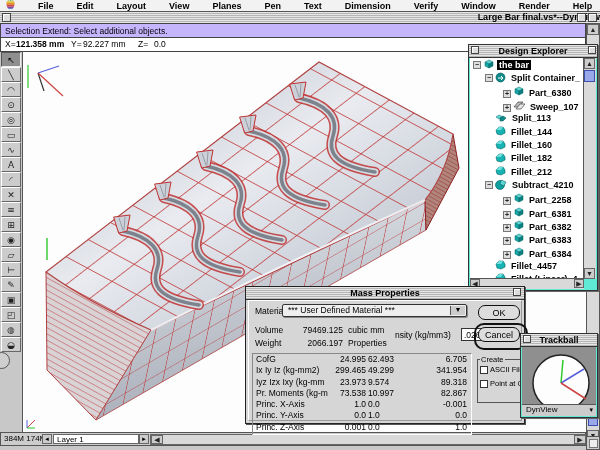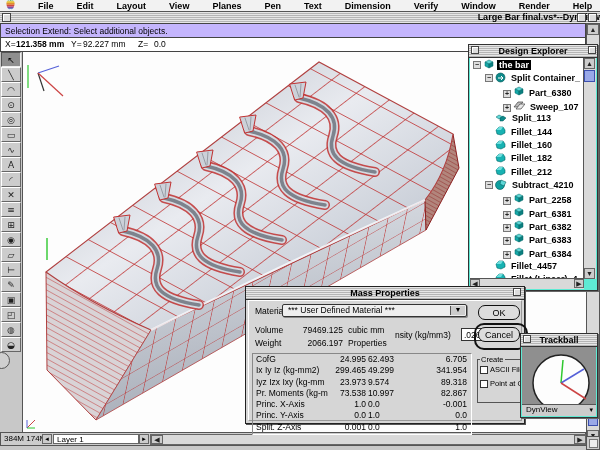--- a/index.html
+++ b/index.html
@@ -547,21 +547,21 @@
           <span class="c2">0.0</span>
           <span class="c3">-0.001</span>
       </div>
       <div class="mrow">
         <span class="rl">Princ. Y-Axis</span>
           <span class="c1">0.0</span>
           <span class="c2">1.0</span>
           <span class="c3">0.0</span>
       </div>
       <div class="mrow">
-        <span class="rl">Split. Z-Axis</span>
+        <span class="rl">Princ. Z-Axis</span>
           <span class="c1">0.001</span>
           <span class="c2">0.0</span>
           <span class="c3">1.0</span>
       </div>
     </div>
 
     <div class="group">
       <span class="glbl">Create</span>
       <div class="ckrow">
         <span class="ck"></span>

